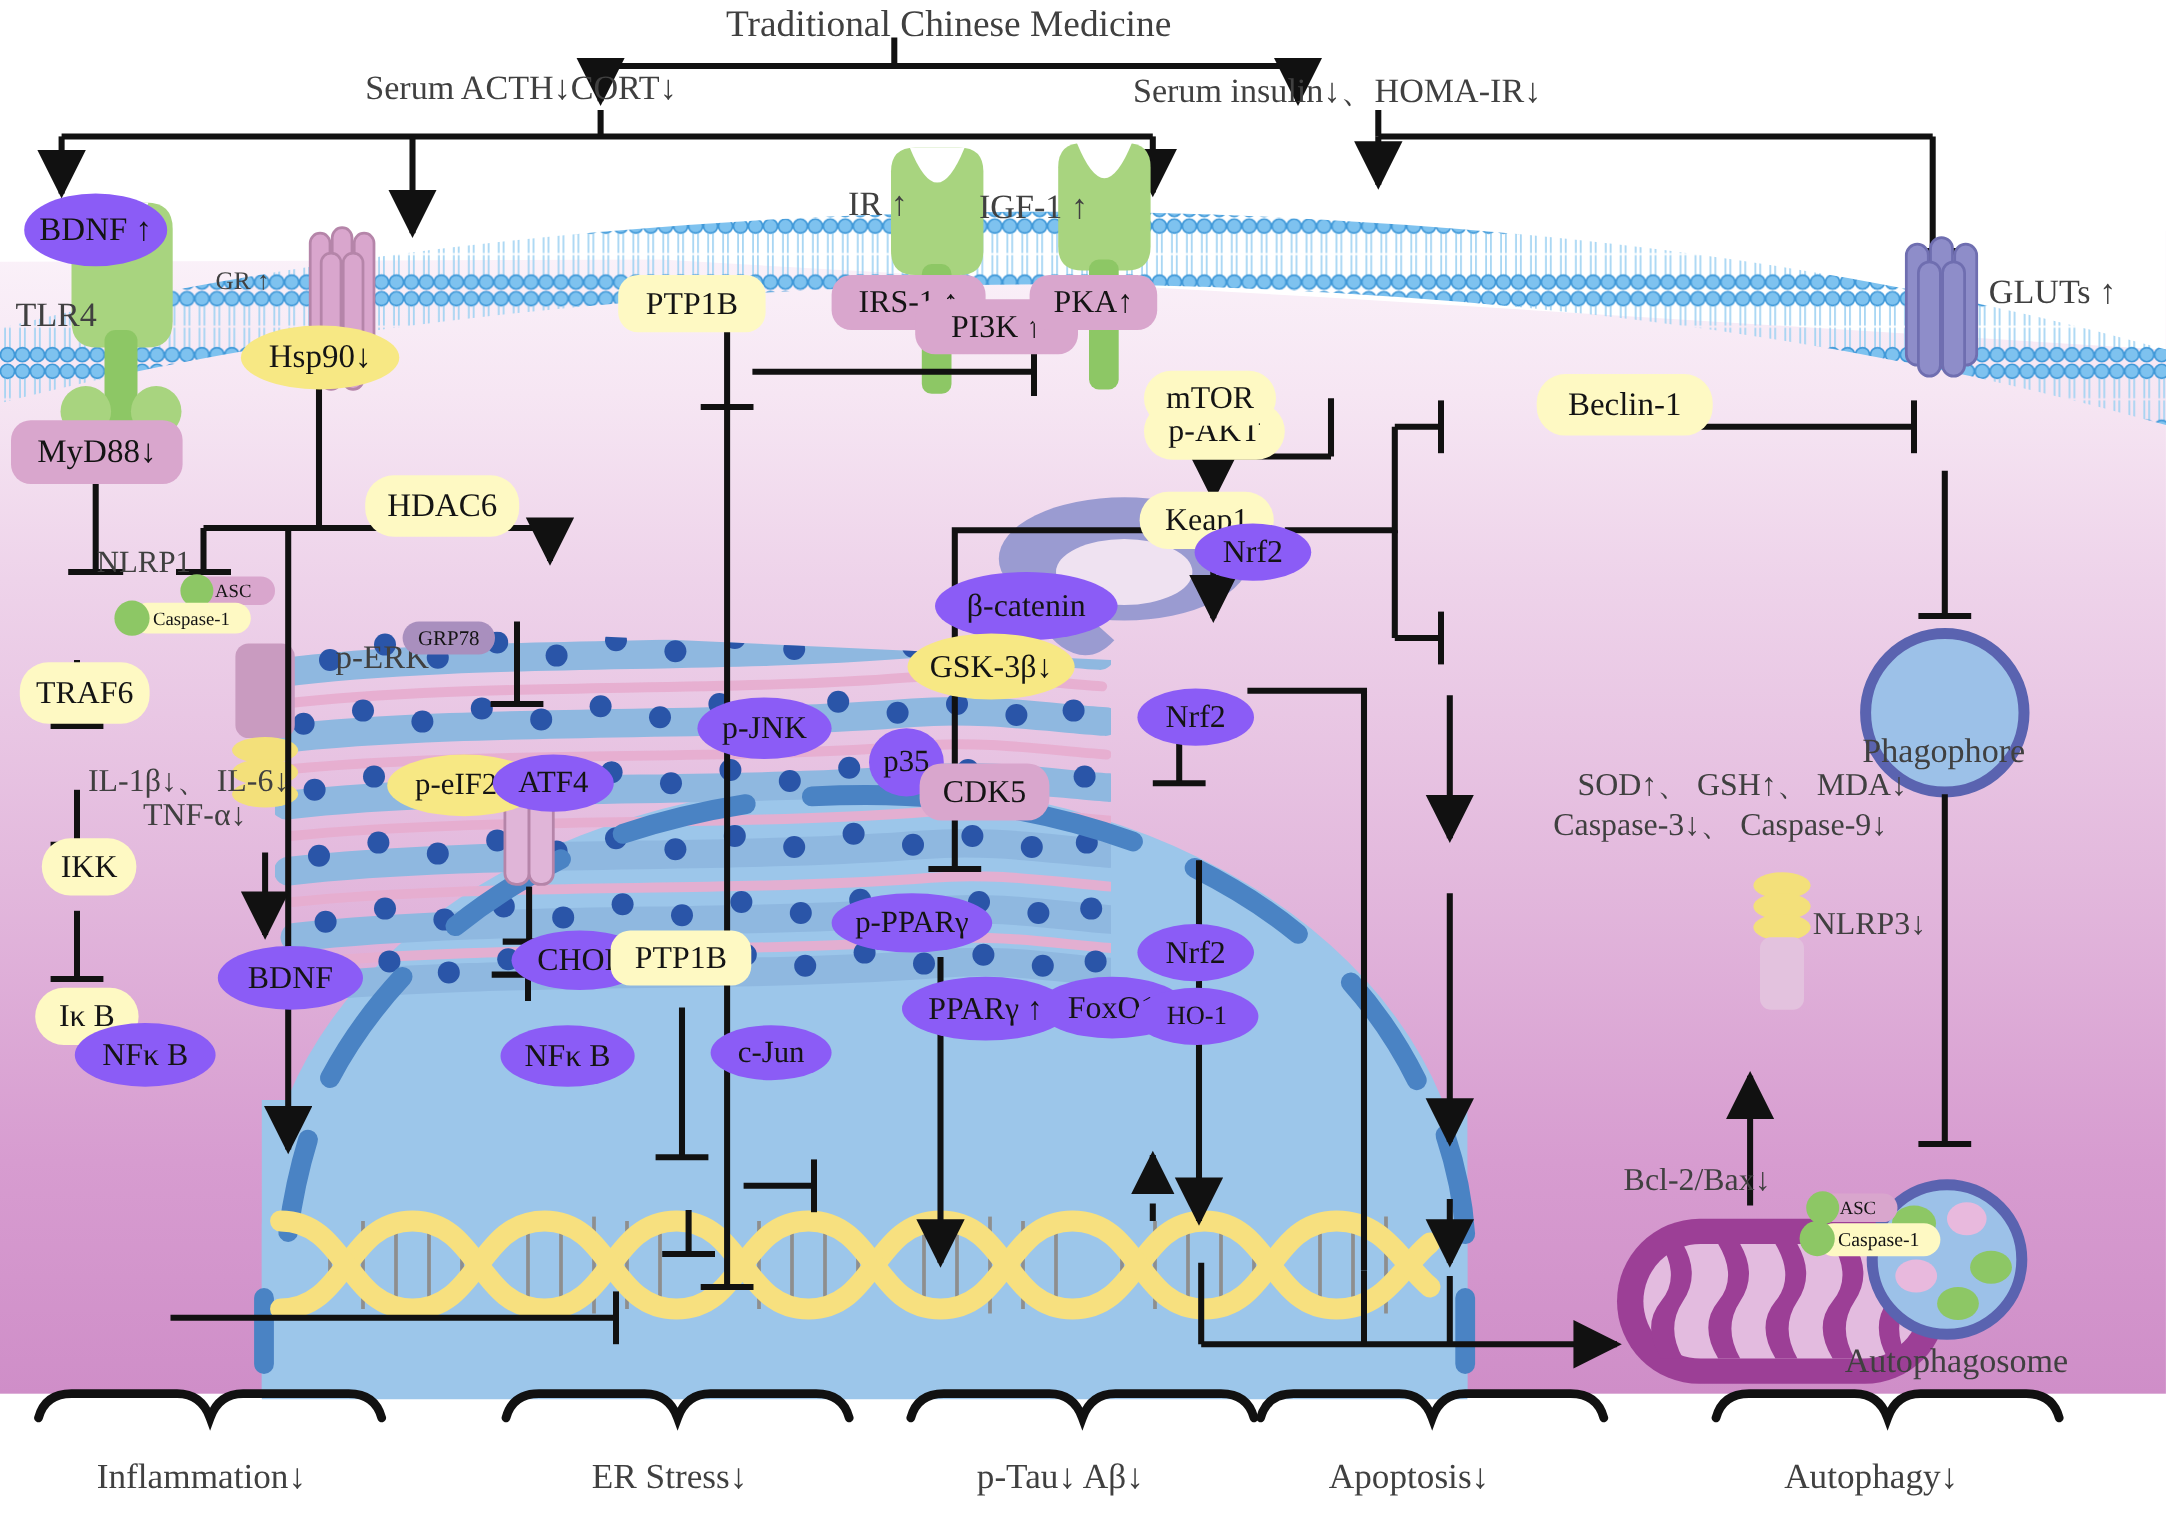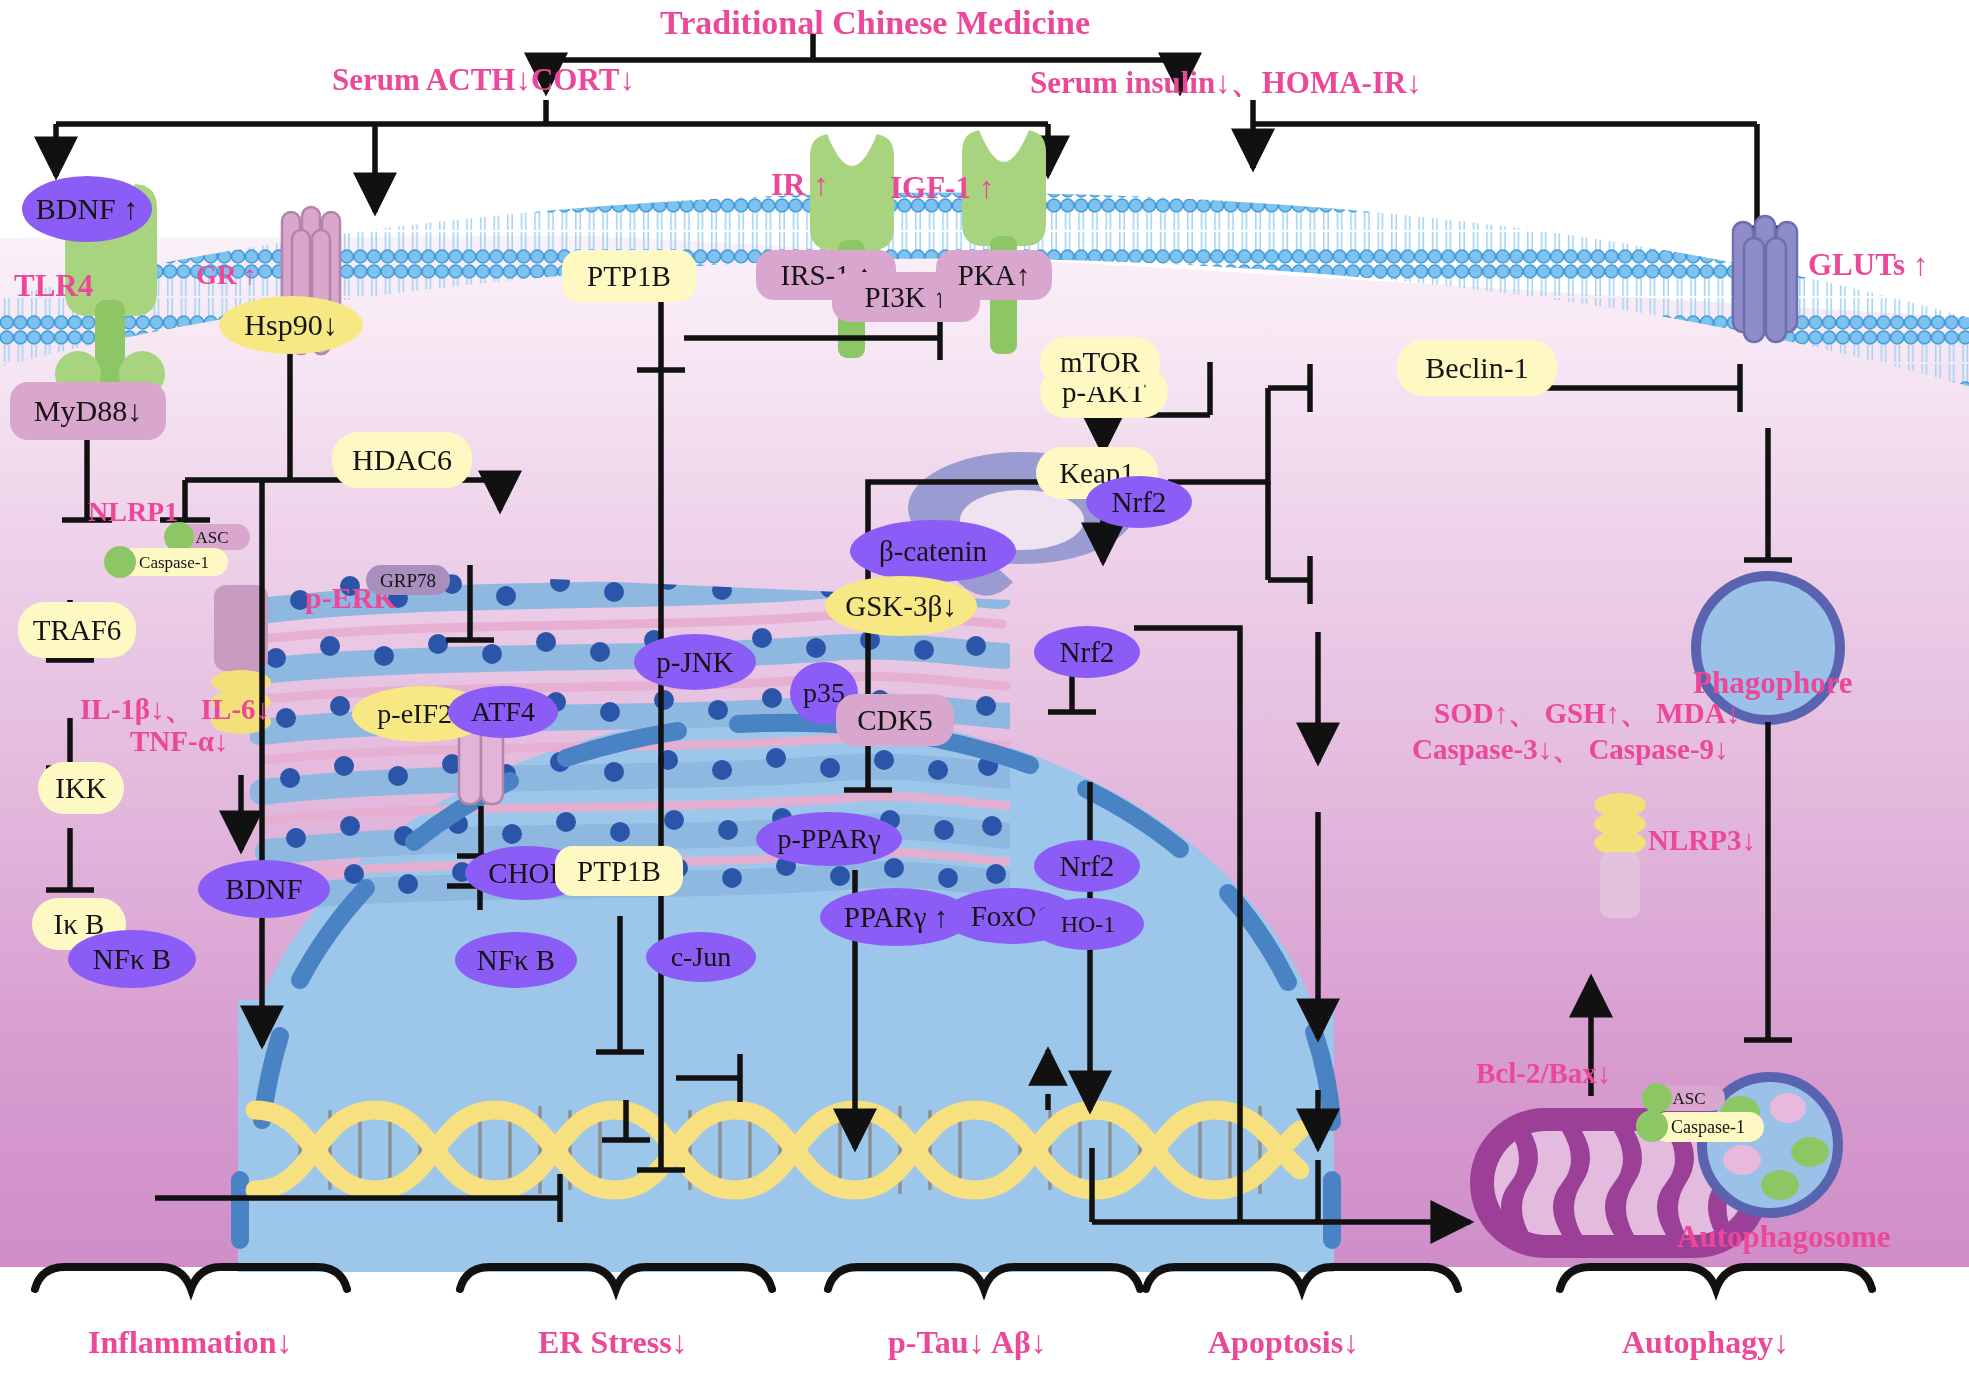--- a/index.html
+++ b/index.html
@@ -32,21 +32,21 @@
   }
   .chip-green{background:#fef9c3;border-radius:16px;}
   .chip-green-oval{background:#8b5cf6;border-radius:50%;}
   .chip-yellow{background:#fef9c3;border-radius:26px;}
   .chip-yellow-oval{background:#f7e884;border-radius:50%;}
   .chip-pink{background:#d9a6cd;border-radius:26px;}
   .chip-pink-oval{background:#8b5cf6;border-radius:50%;}
   .chip-purple{background:#a98fbe;border-radius:26px;}
 
   
-  .lbl{position:absolute;white-space:nowrap;color:#ec4899;font-family:"Liberation Serif", serif;font-weight:bold;}
+  .lbl{position:absolute;white-space:nowrap;color:#404040;font-family:"Liberation Serif", serif;}
 
   
   svg.lines{position:absolute;left:0;top:0;width:1969px;height:1380px;overflow:visible;}
 </style>
 </head>
 <body>
 
 <div id="stage">
 
   <div class="cytoplasm"></div>
@@ -444,21 +444,21 @@
       <path d="M1560,1289 q6,-22 30,-22 q70,0 96,0 q22,0 30,22 q8,-22 30,-22 q30,0 96,0 q24,0 30,22"></path>
     </g>
   </svg>
 
   <div class="lbl" style="left:660px;top:4px;font-size:34px;">Traditional Chinese Medicine</div>
 
   <div class="lbl" style="left:332px;top:62px;font-size:31px;">Serum ACTH↓CORT↓</div>
   <div class="lbl" style="left:1030px;top:62px;font-size:31px;">Serum insulin↓、HOMA-IR↓</div>
 
   <div class="lbl" style="left:14px;top:268px;font-size:31px;">TLR4</div>
-  <div class="lbl" style="left:196px;top:260px;font-size:27px;">GR ↑</div>
+  <div class="lbl" style="left:196px;top:243px;font-size:23px;">GR ↑</div>
   <div class="lbl" style="left:771px;top:167px;font-size:31px;">IR ↑</div>
   <div class="lbl" style="left:890px;top:170px;font-size:31px;">IGF-1 ↑</div>
   <div class="lbl" style="left:1808px;top:247px;font-size:31px;">GLUTs ↑</div>
 
   <div class="node chip-green-oval" style="left:22px;top:176px;width:130px;height:66px;font-size:30px;">BDNF ↑</div>
 
   <div class="node chip-yellow-oval" style="left:219px;top:296px;width:144px;height:58px;font-size:30px;">Hsp90↓</div>
 
   <div class="node chip-pink" style="left:10px;top:382px;width:156px;height:58px;font-size:30px;border-radius:18px;">MyD88↓</div>
 

